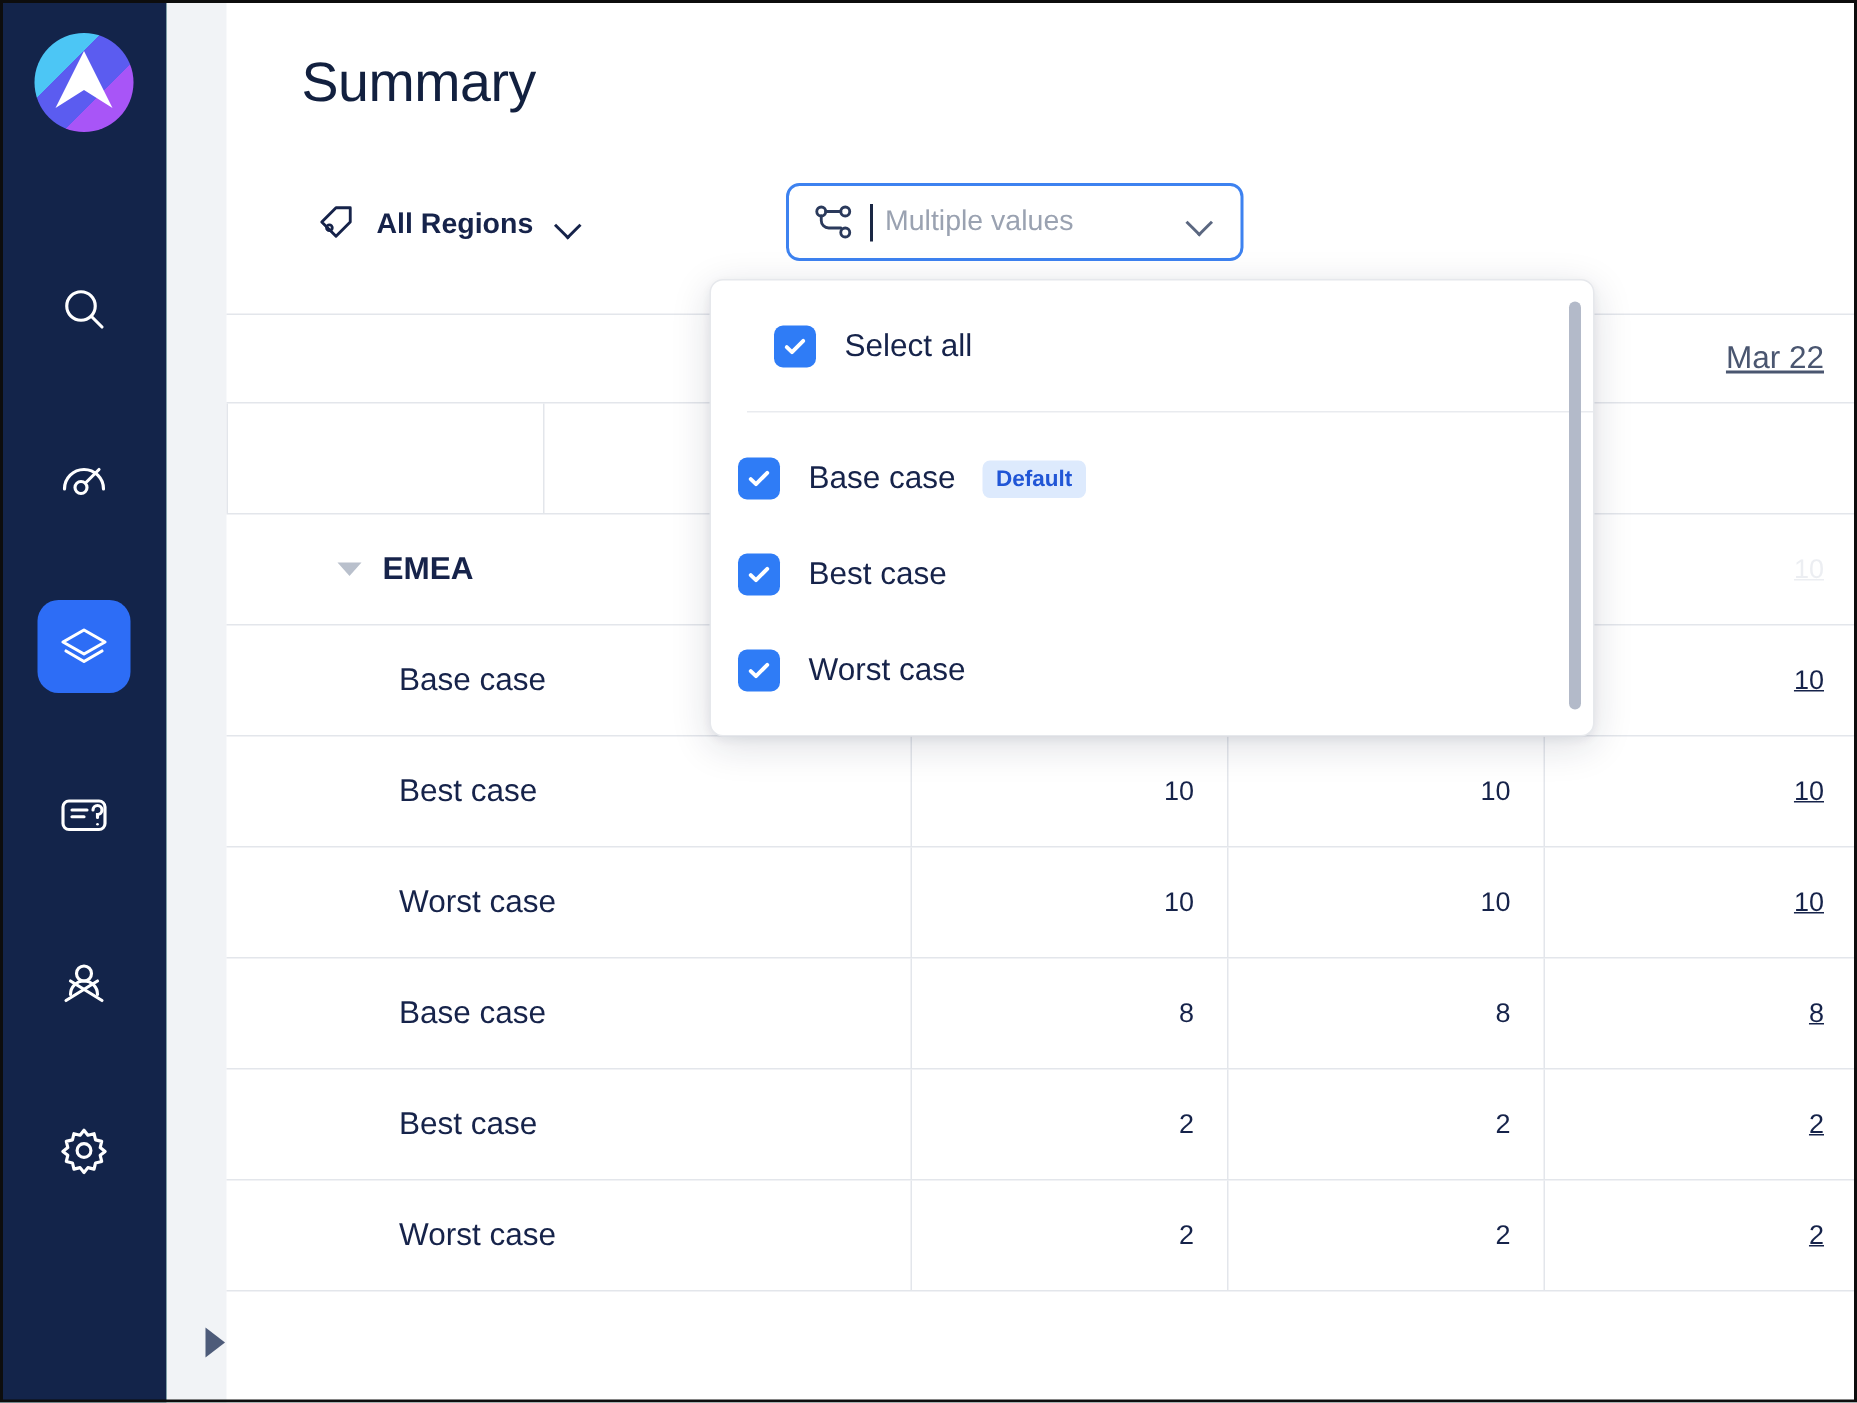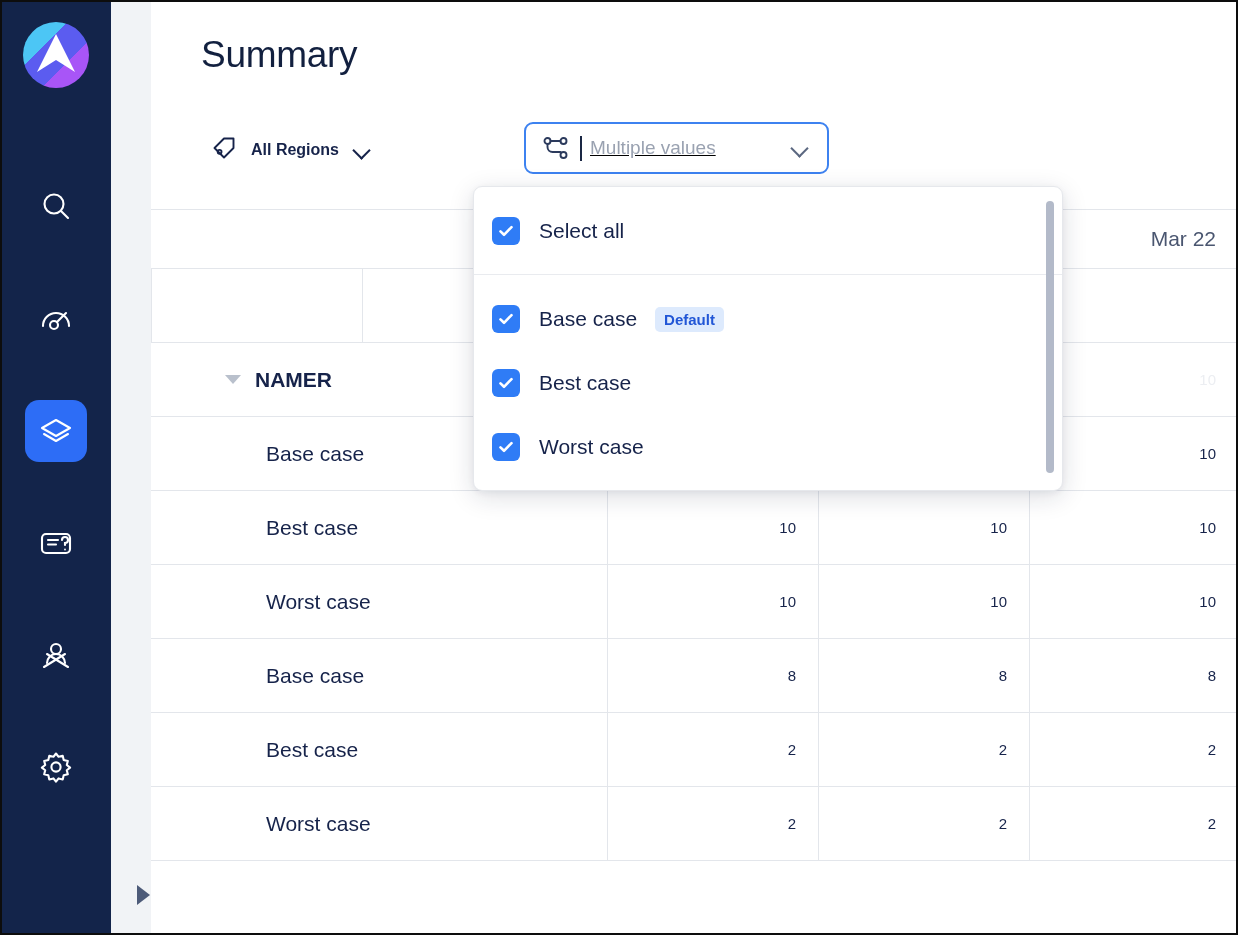--- a/index.html
+++ b/index.html
@@ -74,40 +74,40 @@
   .filter-bar {
     position: absolute; left: 50px; top: 122px;
     display: flex; align-items: center; gap: 0;
     height: 56px;
   }
   .filter-chip {
     display: flex; align-items: center; gap: 14px;
     padding: 0 10px; height: 46px; cursor: pointer;
   }
   .filter-chip .label {
-    font-size: 16px; font-weight: bold; color: #16234a;
+    font-size: 19px; font-weight: bold; color: #16234a;
   }
   .chev {
     width: 20px; height: 13px; position: relative;
   }
   .chev::before {
     content: ""; position: absolute; left: 2px; top: 0;
     width: 11px; height: 11px;
     border-right: 2.6px solid #16234a;
     border-bottom: 2.6px solid #16234a;
     transform: rotate(45deg);
   }
   .chev.grey::before { border-color: #5b6780; }
 
   .scenario-select {
     position: absolute; left: 323px; top: 0;
     display: flex; align-items: center; gap: 0;
     height: 52px; width: 305px;
     border: 2px solid #3d82f0; border-radius: 9px;
-    background: #fff; padding: 12px 16px; cursor: pointer; text-decoration: underline;
+    background: #fff; padding: 12px 16px; cursor: pointer;
   }
   .scenario-select .branch { margin-right: 10px; display:flex; }
   .caret-bar {
     width: 2px; height: 25px; background: #1a2744; margin-right: 8px;
   }
   .scenario-select .ph {
     font-size: 19px; color: #9aa2b1; flex: 1;
   }
 
   
@@ -126,23 +126,23 @@
   .c-label {
     width: 456px; height: 100%;
     display: flex; align-items: center;
     padding-left: 0;
   }
   .c-num {
     width: 211px; height: 100%;
     display: flex; align-items: center; justify-content: flex-end;
     padding-right: 22px;
     border-left: 1px solid #e3e6eb;
-    font-size: 15px; color: #16234a;
-  }
-  .c-num.last { width: 209px; }
+    font-size: 18px; color: #16234a;
+  }
+  .c-num.last { width: 209px; text-decoration: underline; }
   .row.header .c-num { font-size: 21px; color: #4a5670; border-left: none; }
   .row.header .c-num.has-border { border-left: 1px solid #e3e6eb; }
 
   .cell-txt { font-size: 21px; color: #16234a; }
   .cell-txt.bold { font-weight: bold; }
   .faded { color: #eceef2 !important; }
 
   .ind-0 { padding-left: 26px; display:flex; align-items:center; gap: 14px; }
   .ind-1 { padding-left: 74px; display:flex; align-items:center; gap: 14px; }
   .ind-2 { padding-left: 115px; display:flex; align-items:center; }
@@ -167,20 +167,21 @@
     background: #ffffff;
     border-radius: 9px;
     border: 1px solid #e6e8ec;
     box-shadow: 0 6px 26px rgba(20,30,60,0.14), 0 2px 6px rgba(20,30,60,0.06);
     overflow: hidden;
   }
   .dd-section-top {
     height: 88px; display: flex; align-items: center;
     padding-left: 18px;
     border-bottom: 1px solid #e9ebef;
+    margin-left: 24px;
   }
   .dd-item {
     height: 64px; display: flex; align-items: center;
     padding-left: 18px; cursor: pointer; gap: 0;
   }
   .dd-list { padding-top: 12px; }
   .cbx {
     width: 28px; height: 28px; border-radius: 6px;
     background: #2f7cf6;
     display: flex; align-items: center; justify-content: center;
@@ -333,21 +334,21 @@
         <div class="row data">
           <div class="c-num faded"></div>
           <div class="c-num faded"></div>
           <div class="c-num faded last">32</div>
         </div>
 
         <div class="row data">
           <div class="c-label">
             <div class="ind-1">
               <span class="tri-down sm"></span>
-              <span class="cell-txt bold">NAMER</span>
+              <span class="cell-txt bold">EMEA</span>
             </div>
           </div>
           <div class="c-num faded"></div>
           <div class="c-num faded"></div>
           <div class="c-num faded last">10</div>
         </div>
 
         <div class="row data">
           <div class="c-label">
             <div class="ind-2">

